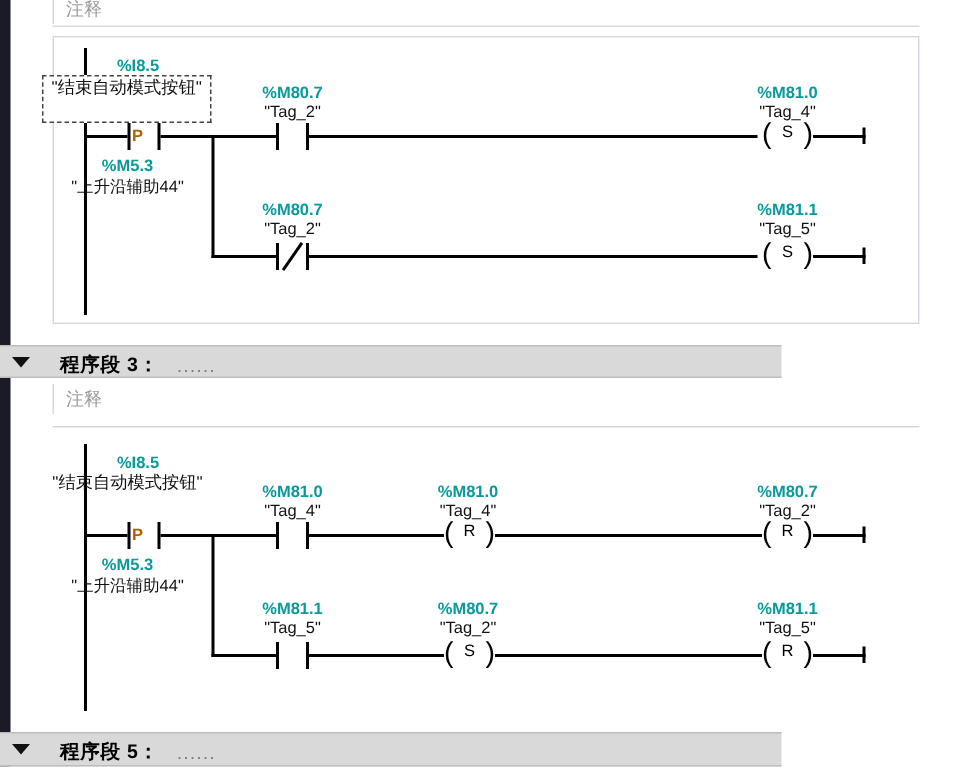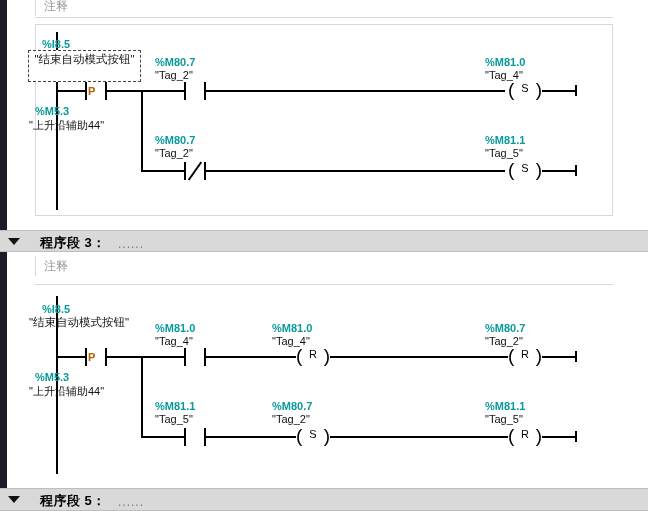--- a/index.html
+++ b/index.html
@@ -16,33 +16,33 @@
 
   
   .comment-row{position:absolute;left:35px;height:20px;color:#9a9a9a;font-size:12px;}
   .comment-row .ctext{position:absolute;left:9px;top:2px;}
   .comment-rule{position:absolute;left:35px;height:1px;background:#d7d7e2;}
   .comment-bar{position:absolute;width:1px;background:#d7d7e2;}
 
   .net-frame{position:absolute;border:1px solid #d7d7e2;background:#fff;box-sizing:border-box;}
 
   
-  .sec-bar{position:absolute;left:0;width:648px;height:22px;
+  .sec-bar{position:absolute;left:0;width:521px;height:22px;
      background:#d9d9d9;border-top:1px solid #bdbdbd;border-bottom:1px solid #bdbdbd;box-sizing:border-box;text-align:center;}
   .sec-tri{position:absolute;left:8px;top:7px;width:0;height:0;
      border-left:6px solid transparent;border-right:6px solid transparent;border-top:7px solid #111;}
   .sec-title{position:absolute;left:40px;top:3px;font-weight:bold;font-size:13px;color:#000;letter-spacing:.5px;}
   .sec-dots{position:absolute;top:6px;font-size:12px;color:#777;letter-spacing:1px;}
 
   
   .rail{position:absolute;background:#000;width:2px;}
   .wire{position:absolute;background:#000;height:2px;}
   .vwire{position:absolute;background:#000;width:2px;}
 
-  .lbl{position:absolute;line-height:13px;white-space:nowrap;}
+  .lbl{position:absolute;text-align:center;line-height:13px;white-space:nowrap;}
   .addr{color:#0a9a9a;font-weight:bold;font-size:11px;}
   .tag{color:#111;font-size:11px;}
   .tagwrap{color:#111;font-size:11.5px;white-space:normal;line-height:14px;}
 
   
   .contact{position:absolute;height:18px;}
   .contact i{position:absolute;top:0;width:2px;height:18px;background:#000;display:block;}
   .contact i.l{left:0;}
   .contact i.r{right:0;}
   

